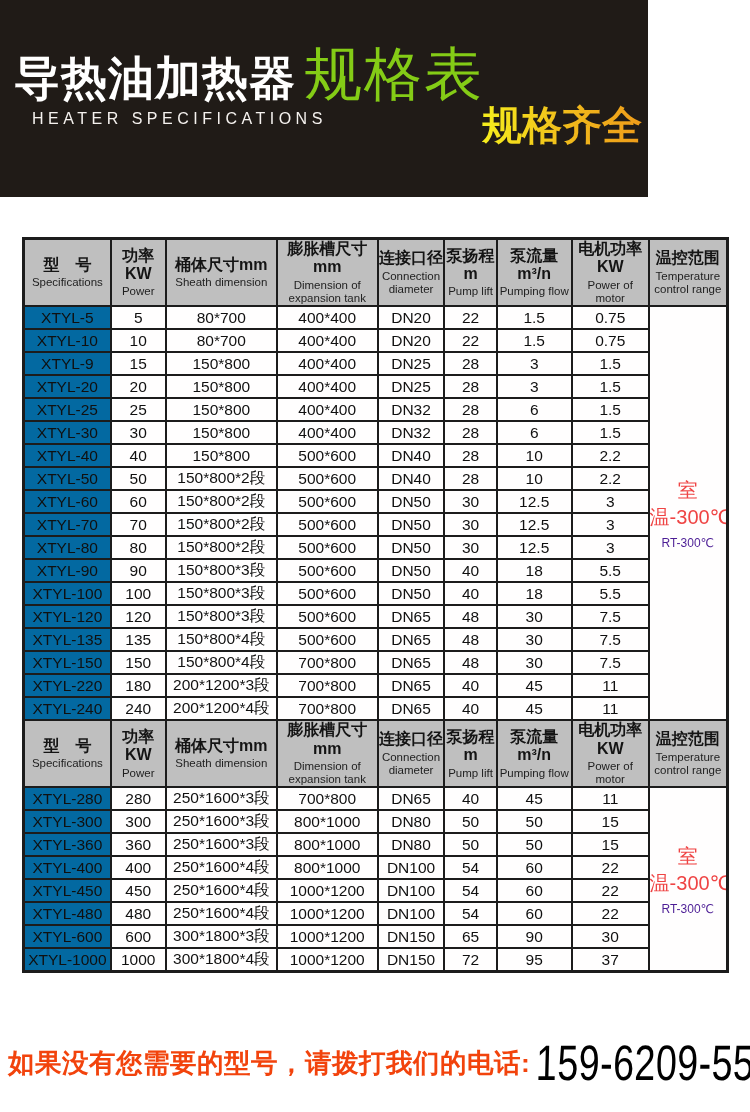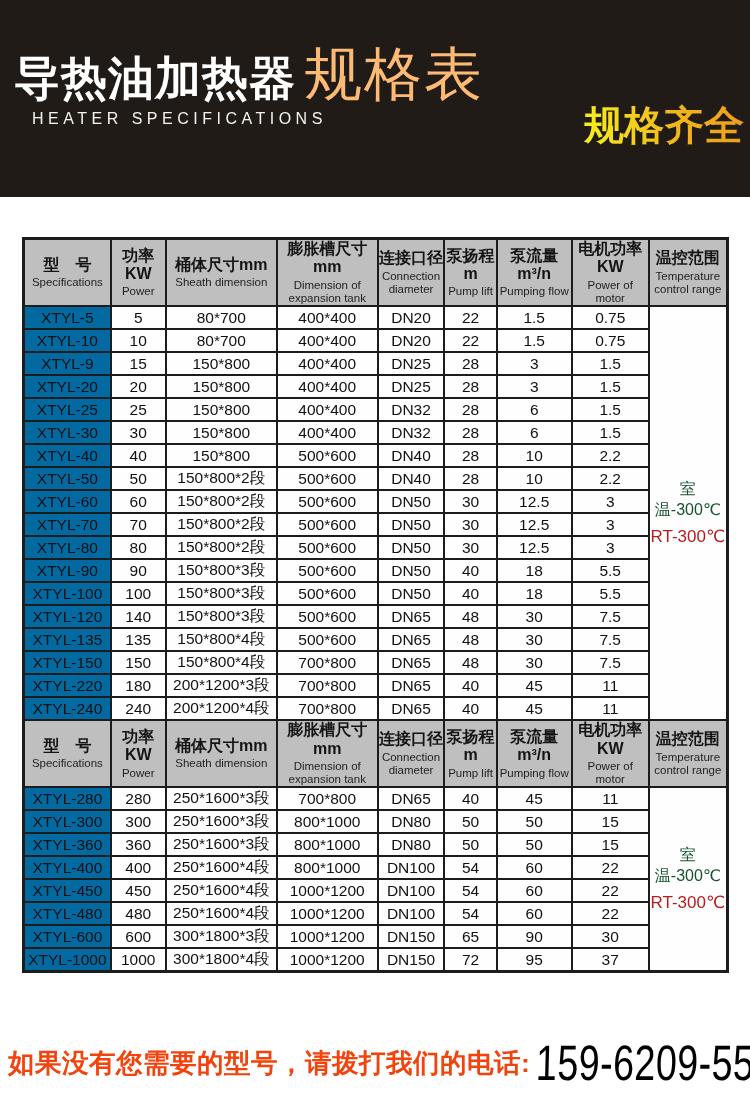--- a/index.html
+++ b/index.html
@@ -1,41 +1,41 @@
 <!DOCTYPE html>
 <html><head>
 <meta charset="utf-8">
 <style>
   html,body{margin:0;padding:0;background:#fff;}
   .page{position:relative;width:750px;height:1112px;background:#ffffff;overflow:hidden;
         font-family:"Liberation Sans","DejaVu Sans",sans-serif;}
 
   
-  .banner{position:absolute;left:0;top:0;width:750px;height:197px;background:#201b17;}
+  .banner{position:absolute;left:0;top:0;width:648px;height:197px;background:#201b17;}
   .title-row{position:absolute;left:14px;top:36px;display:flex;align-items:baseline;white-space:nowrap;}
   .title-cn{font-family:"Liberation Serif","DejaVu Serif",serif;color:#ffffff;font-size:46px;font-weight:bold;letter-spacing:1px;}
-  .title-cn2{color:#fdba74;font-size:58px;font-weight:normal;margin-left:8px;letter-spacing:2px;}
+  .title-cn2{color:#84cc16;font-size:58px;font-weight:normal;margin-left:8px;letter-spacing:2px;}
   .subtitle{position:absolute;left:32px;top:110px;color:#f5f2ef;font-size:16px;letter-spacing:4.5px;font-weight:normal;}
   .badges{position:absolute;right:6px;top:98px;display:flex;align-items:baseline;gap:4px;white-space:nowrap;}
   .badge{font-weight:bold;-webkit-background-clip:text;background-clip:text;color:transparent;-webkit-text-fill-color:transparent;}
   .badge-full{font-size:40px;background-image:linear-gradient(90deg,#f6ee1d 0%,#f0b91b 55%,#ef9c1a 100%);}
   .badge-custom{font-size:45px;background-image:linear-gradient(90deg,#e64312 0%,#dd3f1c 40%,#e87a63 70%,#ffffff 100%);}
 
   
   .table-wrap{position:absolute;left:22px;top:237px;width:707px;}
   table{width:100%;border-collapse:collapse;table-layout:fixed;border:3px solid #1c1c1c;}
   th,td{border:2px solid #1c1c1c;text-align:center;vertical-align:middle;padding:0;overflow:hidden;}
   th{background:#bfbfbf;height:58px;font-weight:bold;}
   .h-cn{font-size:16px;font-weight:bold;color:#141414;line-height:1.15;}
   .h-en{font-size:11.5px;font-weight:normal;color:#1e1e1e;line-height:1.15;margin-top:2px;}
   td{height:21px;background:#fffefe;font-size:15.5px;color:#101010;}
   td.model{background:#0369a1;}
   td.temp{background:#fffefe;}
-  .t-cn{font-size:16px;color:#14532d;}
-  .t-en{font-size:17px;color:#b91c1c;margin-top:5px;}
+  .t-cn{font-size:20px;color:#ef4444;}
+  .t-en{font-size:12px;color:#4c1d95;margin-top:5px;}
 
   
   .footer{position:absolute;left:8px;top:1036px;display:flex;align-items:center;white-space:nowrap;}
   .notice{color:#f2430c;font-size:26.5px;font-weight:bold;letter-spacing:0.5px;text-align:center;}
   .phone{color:#000000;font-size:46px;font-weight:normal;margin-left:6px;
          transform:scale(0.82,1.08) skewX(-2deg);transform-origin:left center;letter-spacing:0.5px;}
 </style>
 </head>
 <body>
 
@@ -233,21 +233,21 @@
             <td>100</td>
             <td>150*800*3段</td>
             <td>500*600</td>
             <td>DN50</td>
             <td>40</td>
             <td>18</td>
             <td>5.5</td>
           </tr>
           <tr>
             <td class="model">XTYL-120</td>
-            <td>140</td>
+            <td>120</td>
             <td>150*800*3段</td>
             <td>500*600</td>
             <td>DN65</td>
             <td>48</td>
             <td>30</td>
             <td>7.5</td>
           </tr>
           <tr>
             <td class="model">XTYL-135</td>
             <td>135</td>

